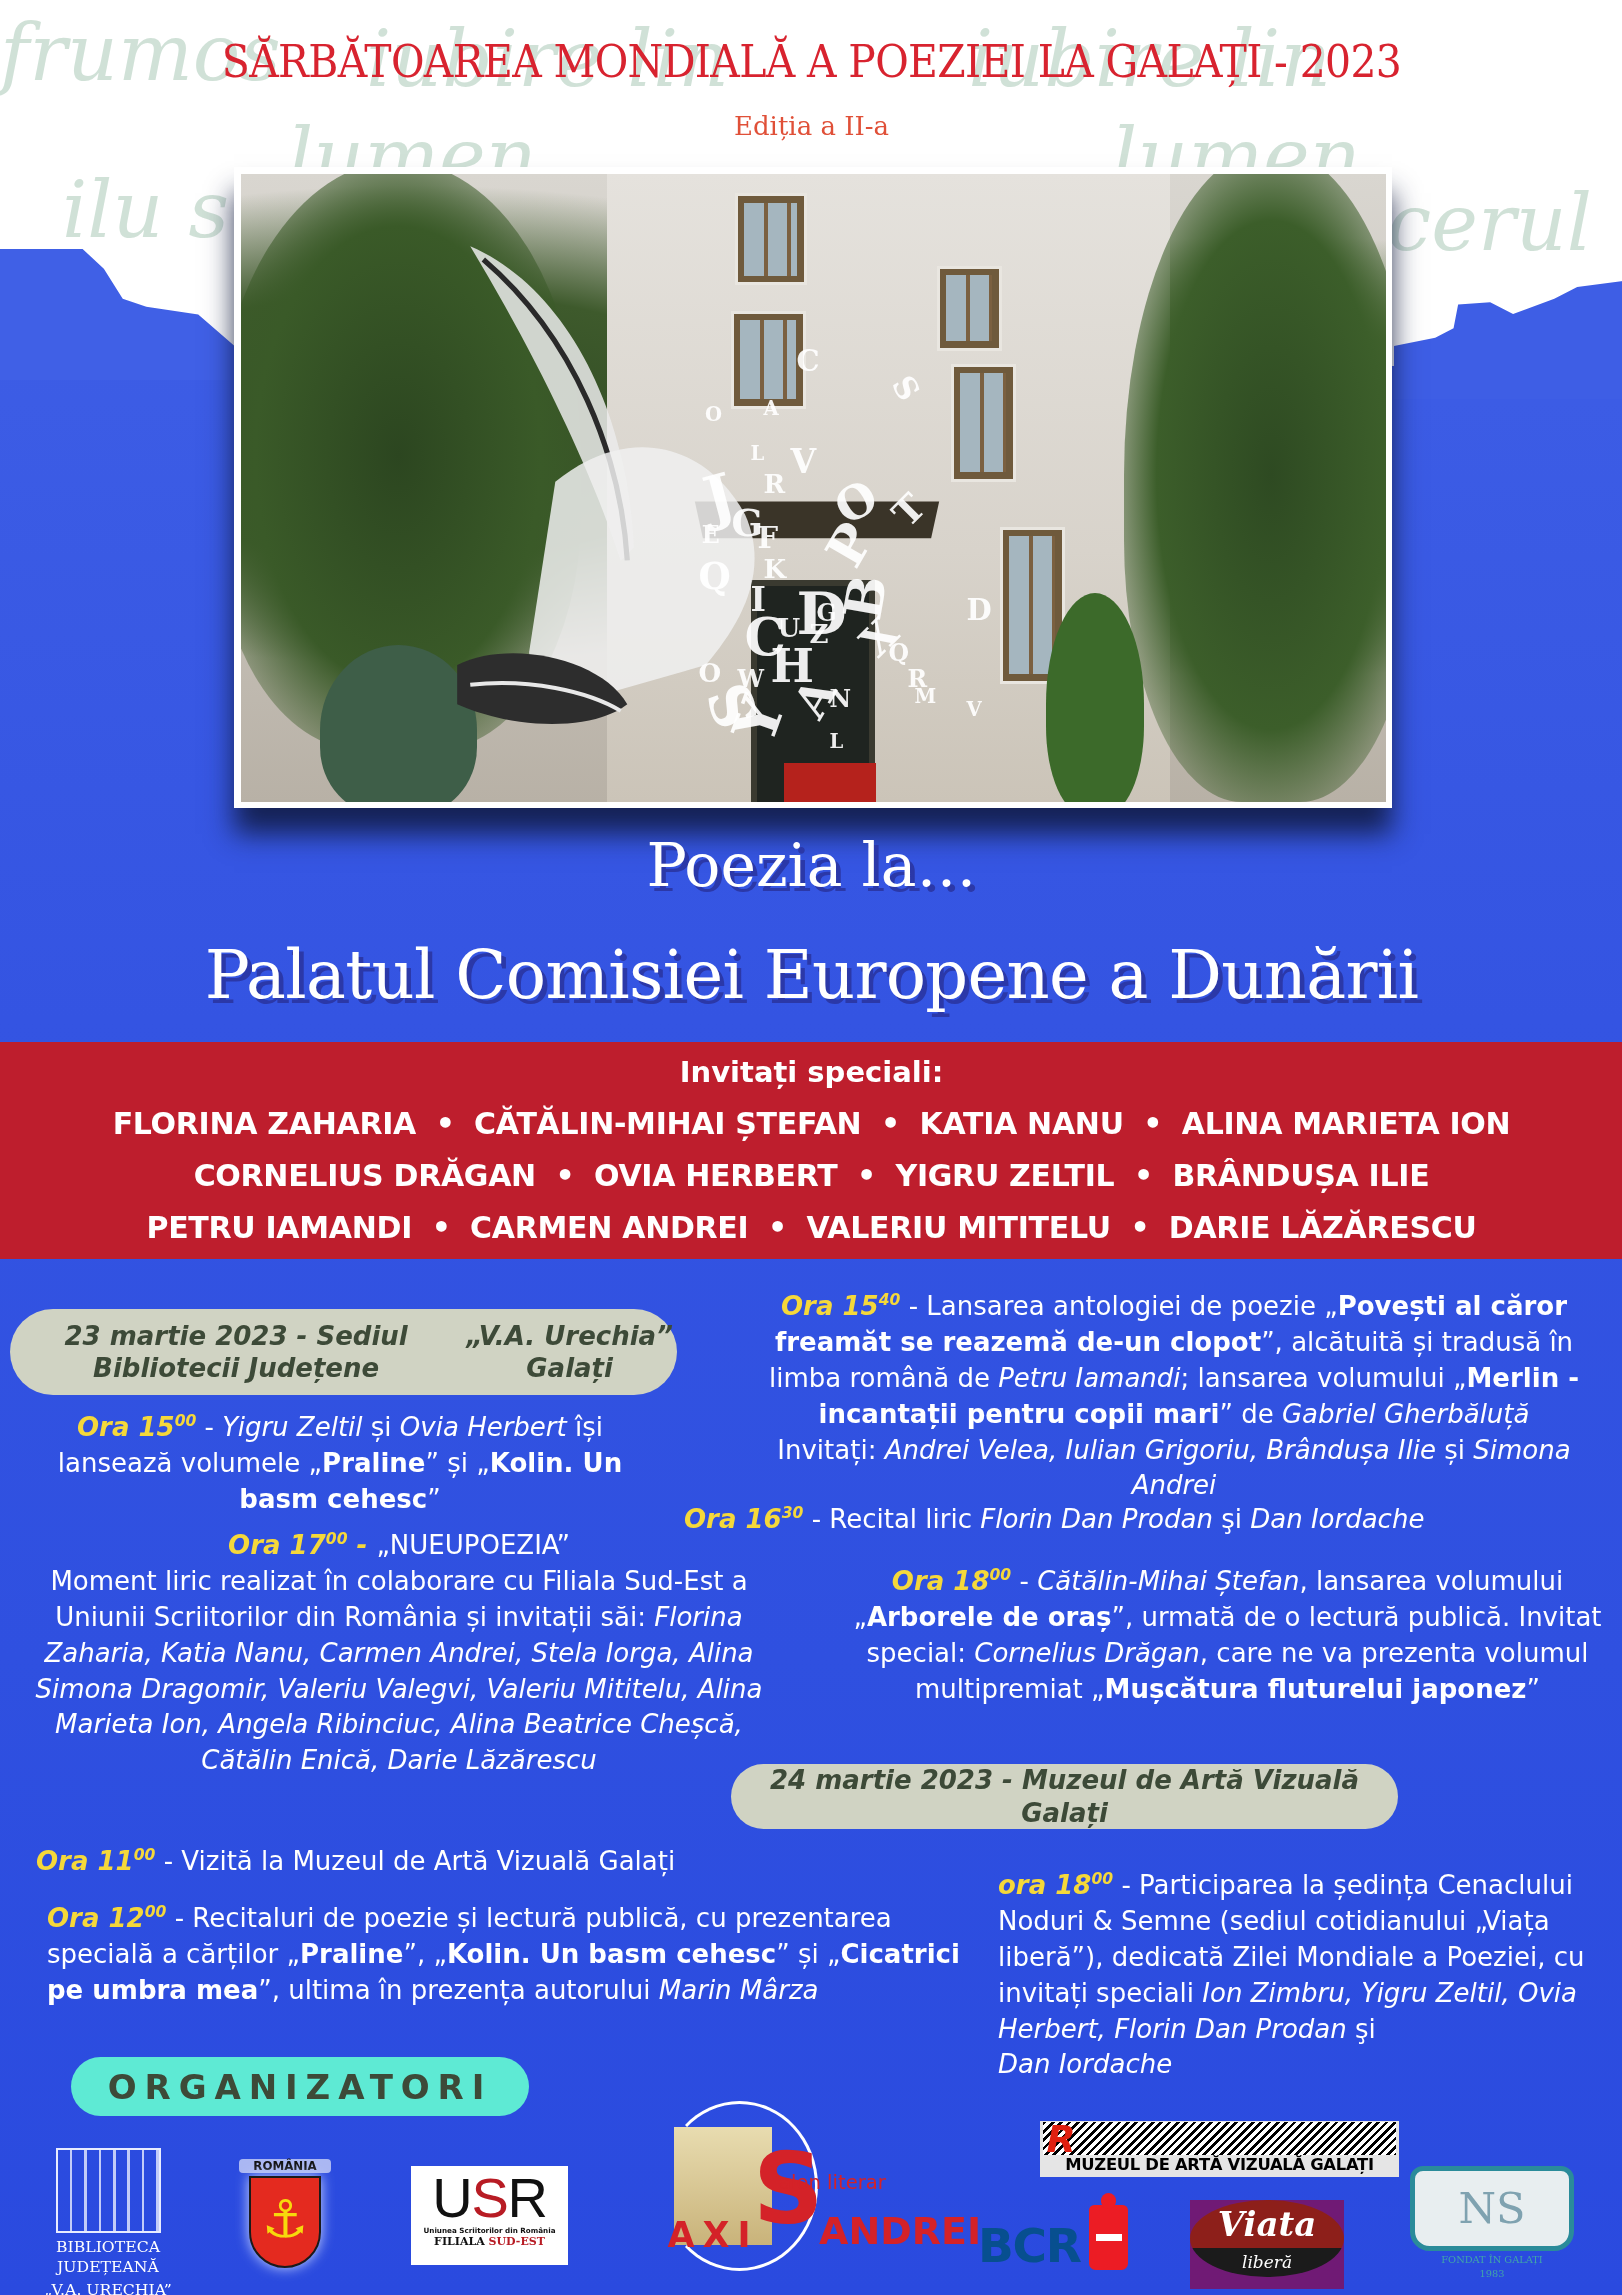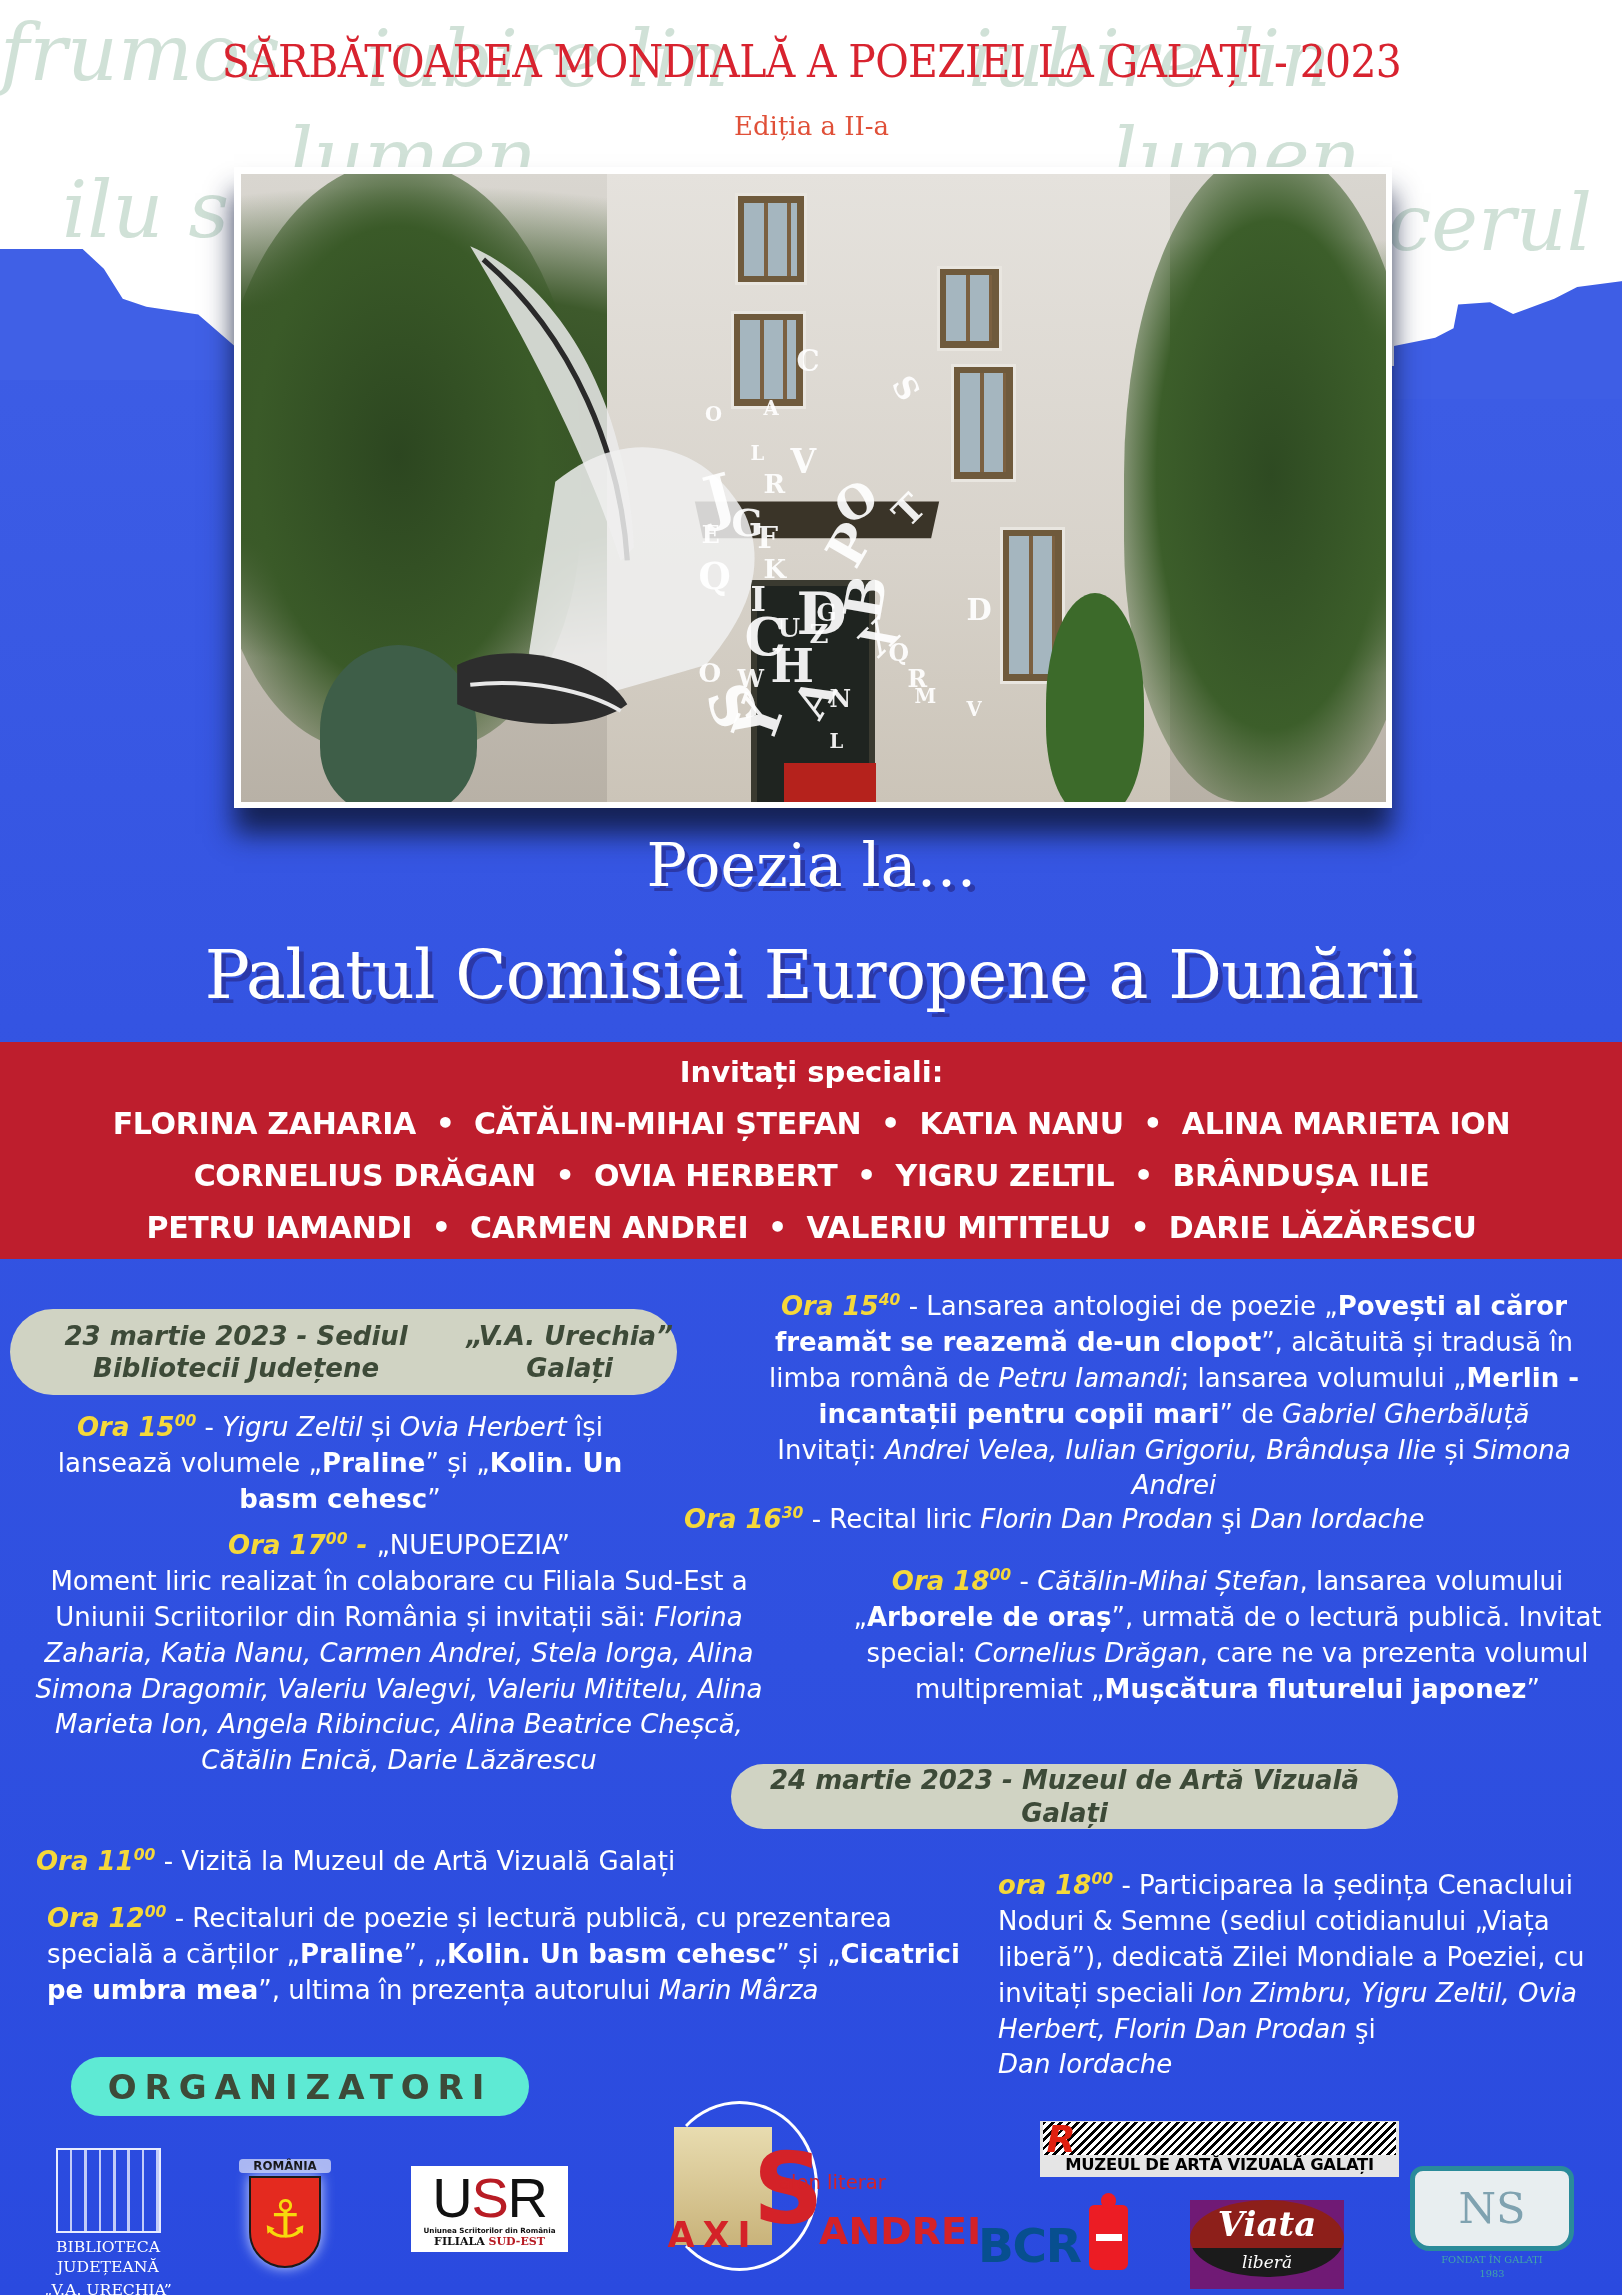--- a/index.html
+++ b/index.html
@@ -153,21 +153,21 @@
   .county-shield {
     width: 72px; height: 92px; margin: 2.6px auto 0; background: #e42a1f;
     border: 2px solid #1a1a1a; border-radius: 0 0 36px 36px; position: relative;
     box-shadow: 0 0 13px #c8d4ff;
   }
   .county-shield::after {
     content: "⚓"; position: absolute; left: 0; width: 100%; top: 11.8px; text-align: center;
     color: #f7d90c; font-size: 52px;
   }
   .logo-usr {
-    left: 411px; top: 2166px; width: 157px; height: 86px; background: #ffffff; color: #111;
+    left: 411px; top: 2166px; width: 157px; height: 99px; background: #ffffff; color: #111;
     padding: 3.9px; text-align: center;
   }
   .usr-mark { font-family: "Liberation Sans", sans-serif; font-size: 56px; line-height: 1; letter-spacing: -1.3px; }
   .usr-mark .red { color: #b81c24; }
   .usr-sub { font-size: 7.2px; font-weight: bold; }
   .usr-sub2 { font-family: "DejaVu Serif", serif; font-size: 11px; font-weight: bold; }
   .usr-sub2 .red { color: #b81c24; }
 
   .logo-axis { left: 648px; top: 2094px; width: 275px; height: 183px; }
   .axis-ring {

